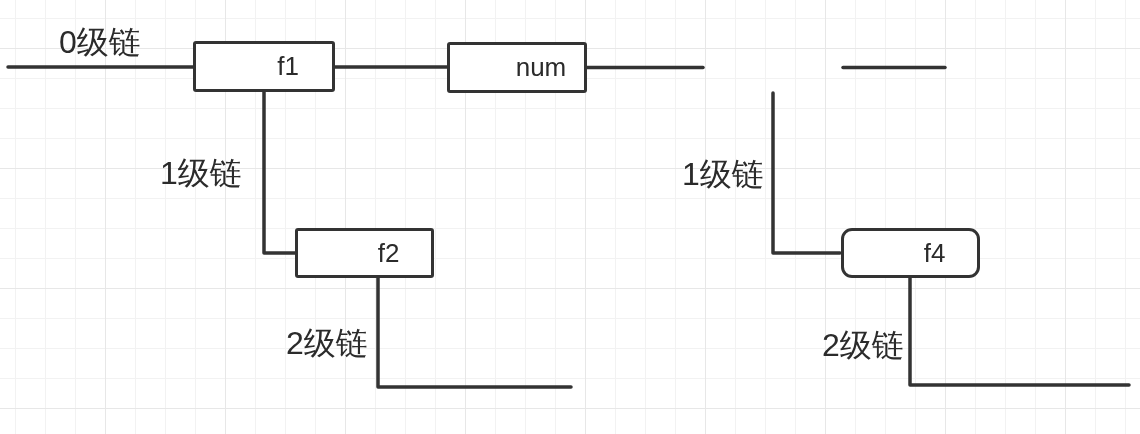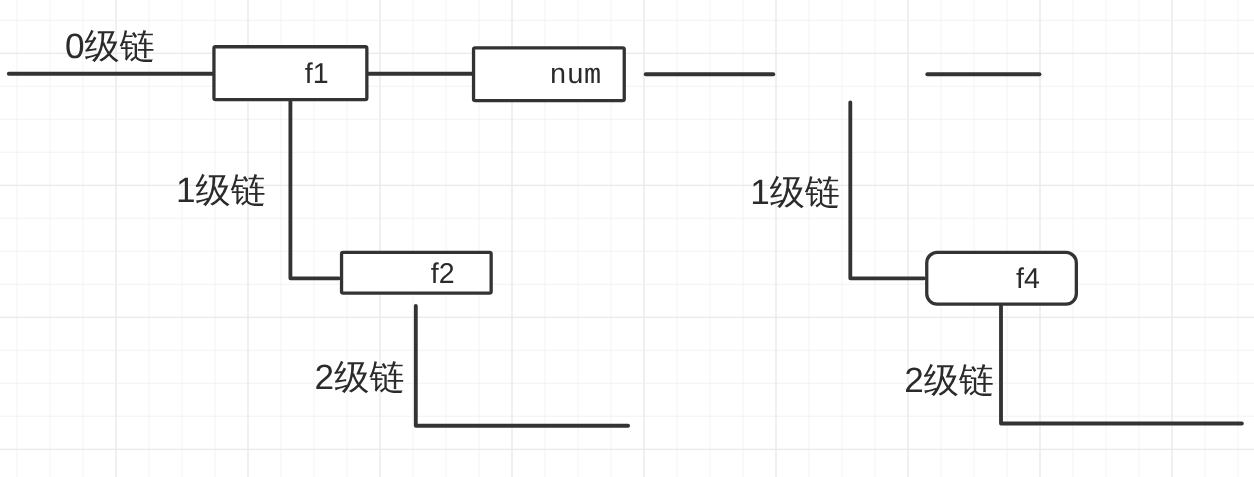--- a/index.html
+++ b/index.html
@@ -42,23 +42,23 @@
     border: 3.5px solid #333333;
     border-radius: 3px;
     display: flex;
     align-items: center;
     justify-content: center;
     font-size: 26px;
     color: #2b2b2b;
     padding-left: 48px;
   }
   #node-f1  { left: 193px; top: 41px;  width: 142px; height: 51px; }
-  #node-num { left: 429px; top: 42px;  width: 140px; height: 51px; font-family: Liberation Mono, monospace; }
+  #node-num { left: 447px; top: 42px;  width: 140px; height: 51px; }
   #node-f3  { left: 703px; top: 42px;  width: 140px; height: 51px; }
-  #node-f2  { left: 309px; top: 228px; width: 139px; height: 40px; align-items: center; }
+  #node-f2  { left: 295px; top: 228px; width: 139px; height: 50px; align-items: center; }
   #node-f4  { left: 841px; top: 228px; width: 139px; height: 50px; border-radius: 11px; }
   .chain-label {
     position: absolute;
     font-size: 32px;
     line-height: 1.2;
     color: #2b2b2b;
     white-space: nowrap;
   }
   #label-level0        { left: 59px;  top: 23px;  }
   #label-level1-left   { left: 160px; top: 154px; }

